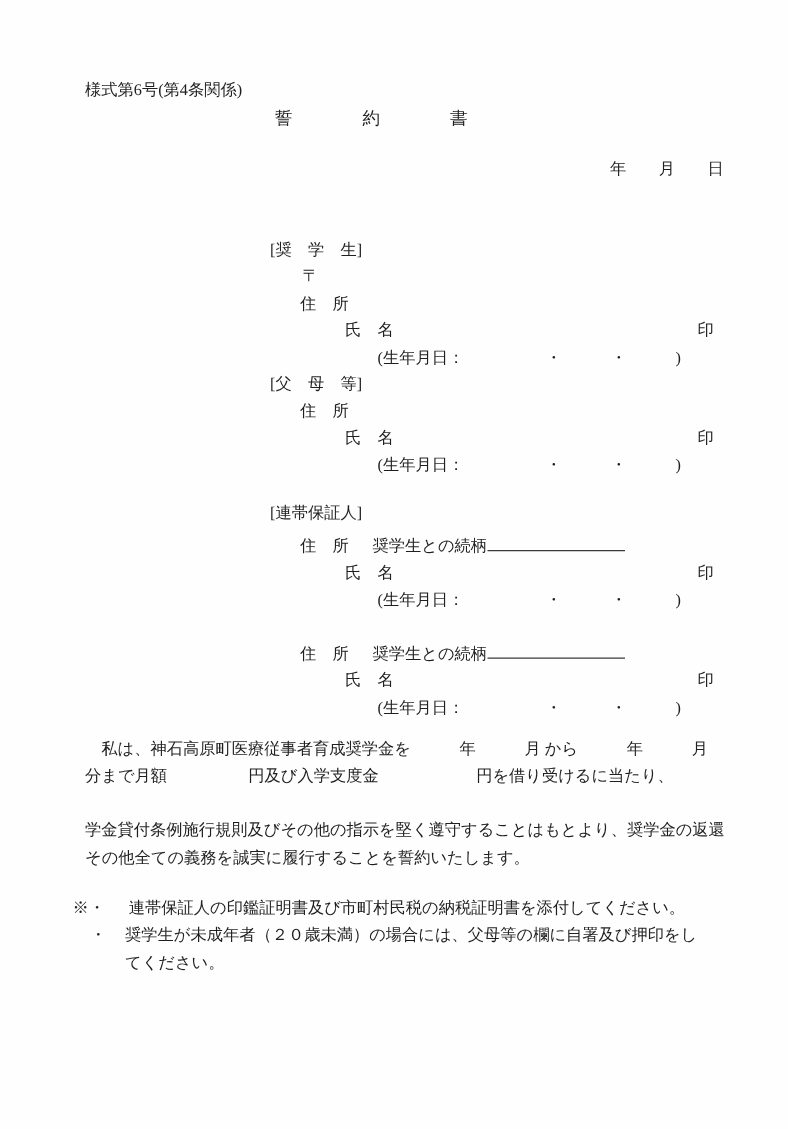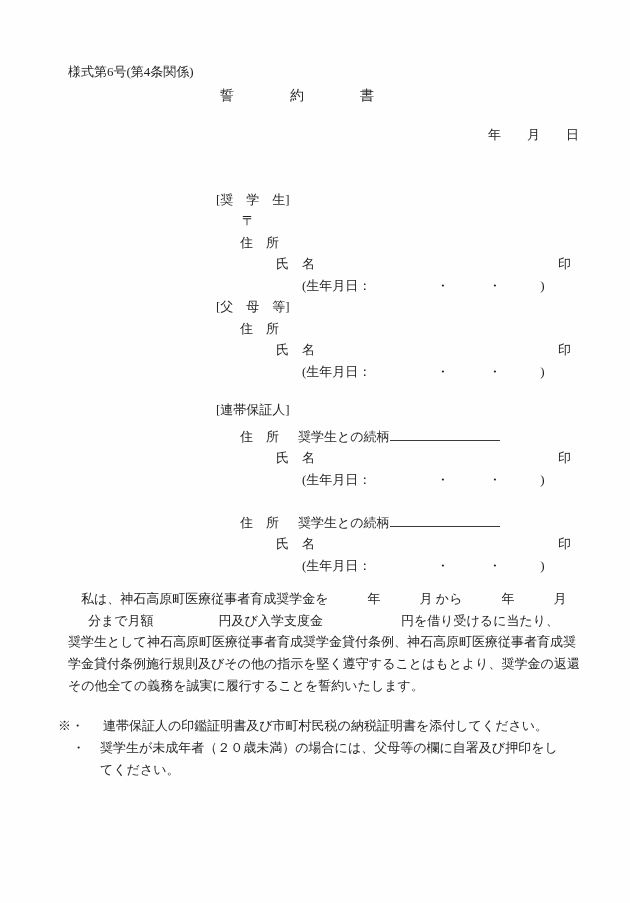--- a/index.html
+++ b/index.html
@@ -119,22 +119,21 @@
   <div class="ln" style="left:240px; top:513px;">住　所</div>
 
   <div class="ln name-row" style="left:240px; top:534px;">
     <span>氏　名</span>
     <span>印</span>
   </div>
 
   <div class="ln" style="left:302px; top:556px;">(生年月日：　　　　　・　　　・　　　)</div>
 
   <div class="ln body-line" style="left:68px; top:589px;">　私は、神石高原町医療従事者育成奨学金を　　　年　　　月 から　　　年　　　月</div>
-  <div class="ln body-line" style="left:68px; top:611px;margin-left:20px;">分まで月額　　　　　円及び入学支度金　　　　　　円を借り受けるに当たり、</div>
-  <div class="ln body-line" style="left:68px; top:632px;">奨学生として神石高原町医療従事者育成奨学金貸付条例、神石高原町医療従事者育成奨</div>
+  <div class="ln body-line" style="left:68px; top:611px;">分まで月額　　　　　円及び入学支度金　　　　　　円を借り受けるに当たり、</div>
   <div class="ln body-line" style="left:68px; top:654px;">学金貸付条例施行規則及びその他の指示を堅く遵守することはもとより、奨学金の返還</div>
   <div class="ln body-line" style="left:68px; top:676px;">その他全ての義務を誠実に履行することを誓約いたします。</div>
 
   <div class="note" style="left:58px; top:715px; width:510px;">
     <span class="marker" style="width:45px;">※・</span>
     <span class="note-text">連帯保証人の印鑑証明書及び市町村民税の納税証明書を添付してください。</span>
   </div>
 
   <div class="note" style="left:72px; top:737px; width:497px;">
     <span class="marker" style="width:28px;">・</span>

